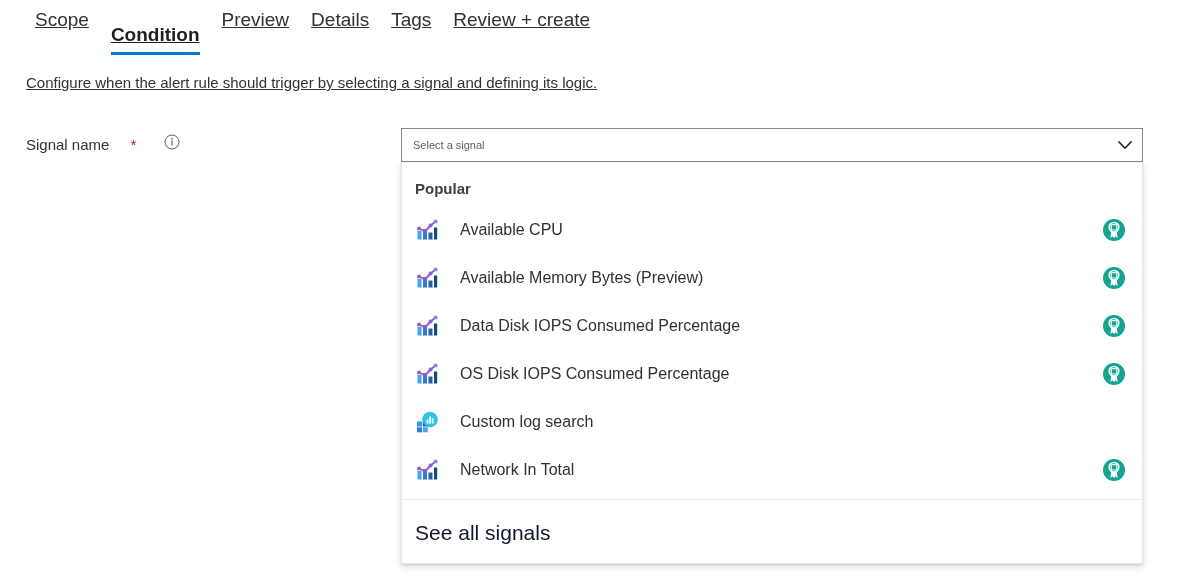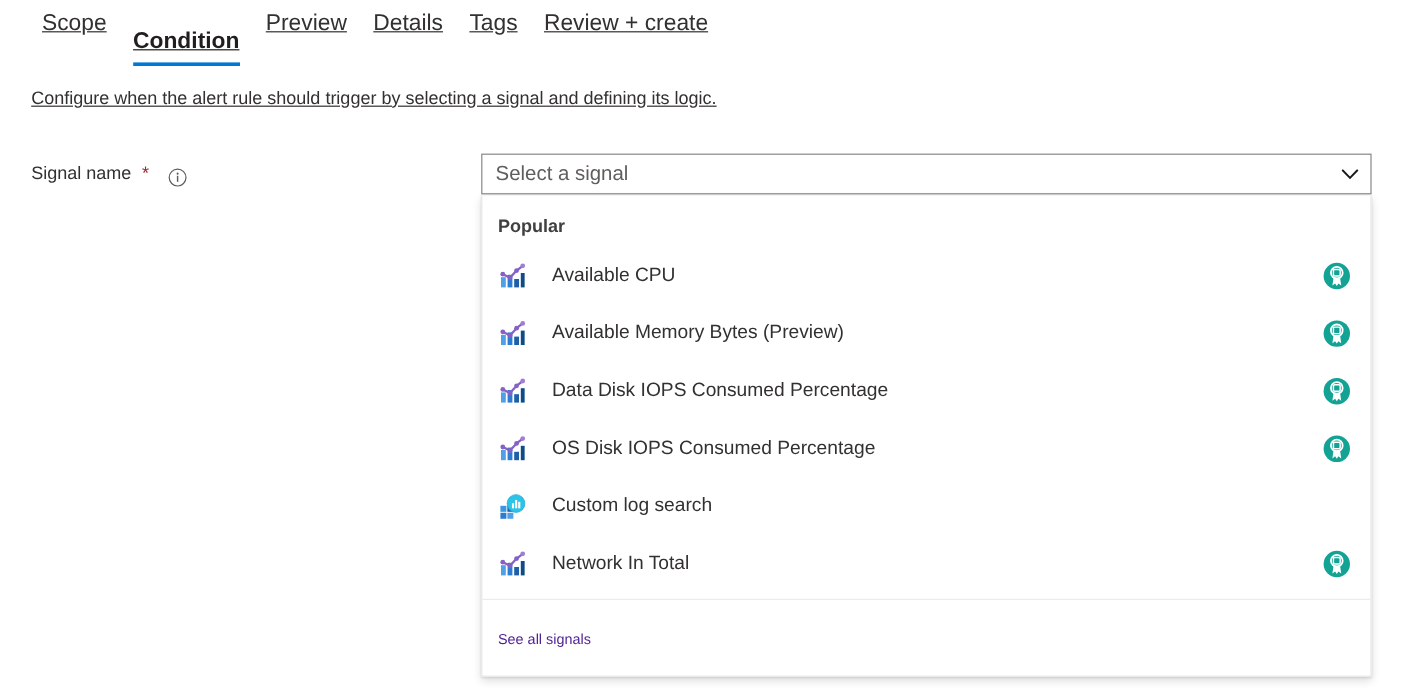--- a/index.html
+++ b/index.html
@@ -71,22 +71,22 @@
 
   
   .field-label {
     position: absolute;
     left: 26px;
     top: 134px;
     font-size: 15px;
     line-height: 22px;
     color: #323130;
     display: flex;
-    align-items: flex-end;
-    gap: 4px;
+    align-items: flex-start;
+    gap: 16px;
     white-space: nowrap;
   }
   .req-asterisk {
     color: #a4262c;
     margin-left: 5px;
     font-size: 15px;
     line-height: 22px;
   }
   .info-icon {
     display: inline-flex;
@@ -107,21 +107,21 @@
     border: 1px solid #8a8886;
     background: #ffffff;
     box-sizing: border-box;
     display: flex;
     align-items: center;
     cursor: text;
   }
   .combo-placeholder {
     flex: 1;
     padding-left: 11px;
-    font-size: 17px;
+    font-size: 11px;
     color: #605e5c;
     line-height: 20px;
     white-space: nowrap;
     overflow: hidden;
   }
   .combo-chevron {
     width: 34px;
     height: 32px;
     display: flex;
     align-items: center;
@@ -201,23 +201,23 @@
     width: 100%;
     flex: 0 0 auto;
   }
   .dd-footer {
     flex: 1 1 auto;
     display: flex;
     align-items: flex-start;
     padding: 22px 0 0 13px;
   }
   .dd-footer-link {
-    font-size: 12px;
-    line-height: 22px;
-    color: #4c1d95;
+    font-size: 21px;
+    line-height: 22px;
+    color: #0f172a;
     cursor: pointer;
     text-decoration: none;
     white-space: nowrap;
   }
 </style>
 </head>
 <body>
 
 <div class="tabs">
   <button class="tab">Scope</button>

